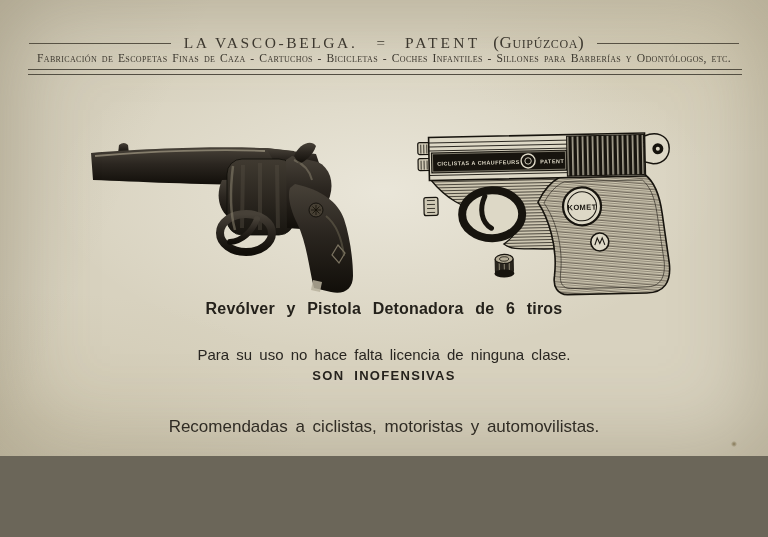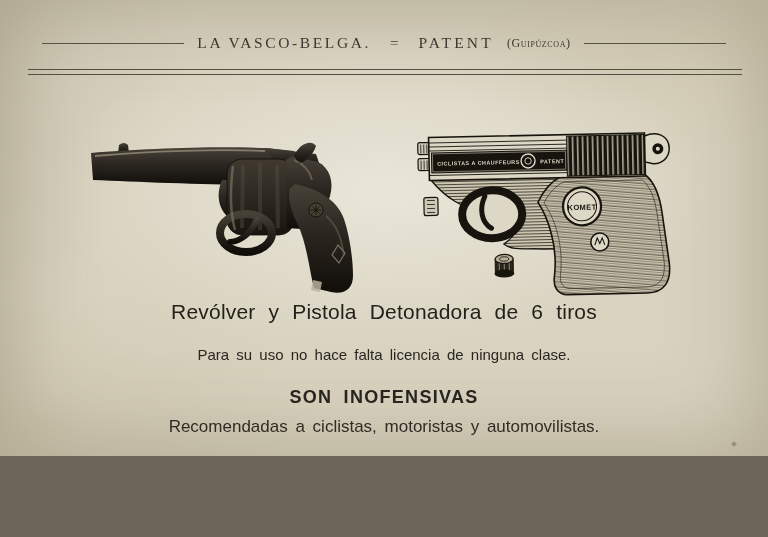--- a/index.html
+++ b/index.html
@@ -17,56 +17,57 @@
   .stain{position:absolute;border-radius:50%;pointer-events:none;}
   .stain.dot{left:731px;top:441px;width:6px;height:6px;background:radial-gradient(circle,rgba(104,88,46,.7),rgba(104,88,46,0) 75%);}
   .stain.smudge{left:148px;top:512px;width:18px;height:8px;background:radial-gradient(ellipse,rgba(128,112,78,.28),rgba(128,112,78,0) 75%);}
 
   
   .mast{position:absolute;left:0;right:0;top:33px;height:20px;display:flex;align-items:center;justify-content:center;gap:13px;white-space:nowrap;}
   .mast .rule{height:0;border-top:1.4px solid #565145;width:142px;flex:0 0 auto;}
   .brand{font-size:15.5px;letter-spacing:2.6px;color:#3a362e;}
   .eq{font-size:15px;letter-spacing:1px;color:#3a362e;padding:0 6px;}
   .city{font-size:15.5px;letter-spacing:3.2px;color:#3a362e;}
-  .province{font-size:12px;font-variant:small-caps;letter-spacing:.6px;color:#3a362e;}
+  .province{font-size:17px;font-variant:small-caps;letter-spacing:.6px;color:#3a362e;}
   .subtitle{position:absolute;left:0;right:0;top:52px;text-align:center;font-size:11.6px;font-variant:small-caps;letter-spacing:.35px;word-spacing:1.5px;color:#3b372f;white-space:nowrap;}
   .dbl{position:absolute;height:4px;border-top:1.5px solid #524e43;border-bottom:1.5px solid #524e43;}
   .dbl.header-rule{left:28px;width:714px;top:69px;}
 
   
   .figure{position:absolute;}
   .fig-revolver{left:80px;top:120px;width:320px;height:180px;}
   .fig-pistol{left:415px;top:115px;width:270px;height:185px;}
   svg{display:block;width:100%;height:100%;}
 
   
   .sans{font-family:"Liberation Sans", sans-serif;position:absolute;left:0;right:0;text-align:center;white-space:nowrap;}
-  .title{top:300px;font-size:21px;font-weight:400;letter-spacing:.2px;word-spacing:7px;color:#24211b;}
+  .title{top:300px;font-size:16px;font-weight:700;letter-spacing:.2px;word-spacing:7px;color:#24211b;}
   .line1{top:346px;font-size:15px;word-spacing:3px;color:#2a2722;}
-  .line2{top:387px;font-size:18px;font-weight:700;letter-spacing:1.3px;word-spacing:5px;color:#26231e;}
+  .line2{top:368px;font-size:13px;font-weight:700;letter-spacing:1.3px;word-spacing:5px;color:#26231e;}
   .line3{top:417px;font-size:17px;word-spacing:3px;color:#2a2722;}
 
   
   .foot-rule-short{left:26px;top:502px;width:30px;}
   .foot-rule-long{left:112px;top:502px;width:630px;border-top-width:1.8px;border-bottom-width:1.8px;}
   .foot-num{position:absolute;left:52px;top:494px;width:58px;text-align:center;font-size:13px;letter-spacing:1px;color:#3a362e;margin-left:30px;}
 </style>
 </head>
 <body>
 
 <div id="page">
 
   <div class="mast">
     <span class="rule"></span>
     <span class="brand">LA VASCO-BELGA.</span>
     <span class="eq">=</span>
     <span class="city">PATENT</span>
     <span class="province">(Guipúzcoa)</span>
     <span class="rule"></span>
   </div>
+  <div class="subtitle">Fabricación de Escopetas Finas de Caza - Cartuchos - Bicicletas - Coches Infantiles - Sillones para Barberías y Odontólogos, etc.</div>
   <div class="dbl header-rule"></div>
 
   <div class="figure fig-revolver">
     <svg viewBox="0 0 320 180">
       <defs>
         <linearGradient id="steel" x1="0" y1="0" x2="0" y2="1">
           <stop offset="0" stop-color="#474138"></stop>
             <stop offset=".45" stop-color="#2b2620"></stop>
             <stop offset="1" stop-color="#110e09"></stop>
         </linearGradient>

